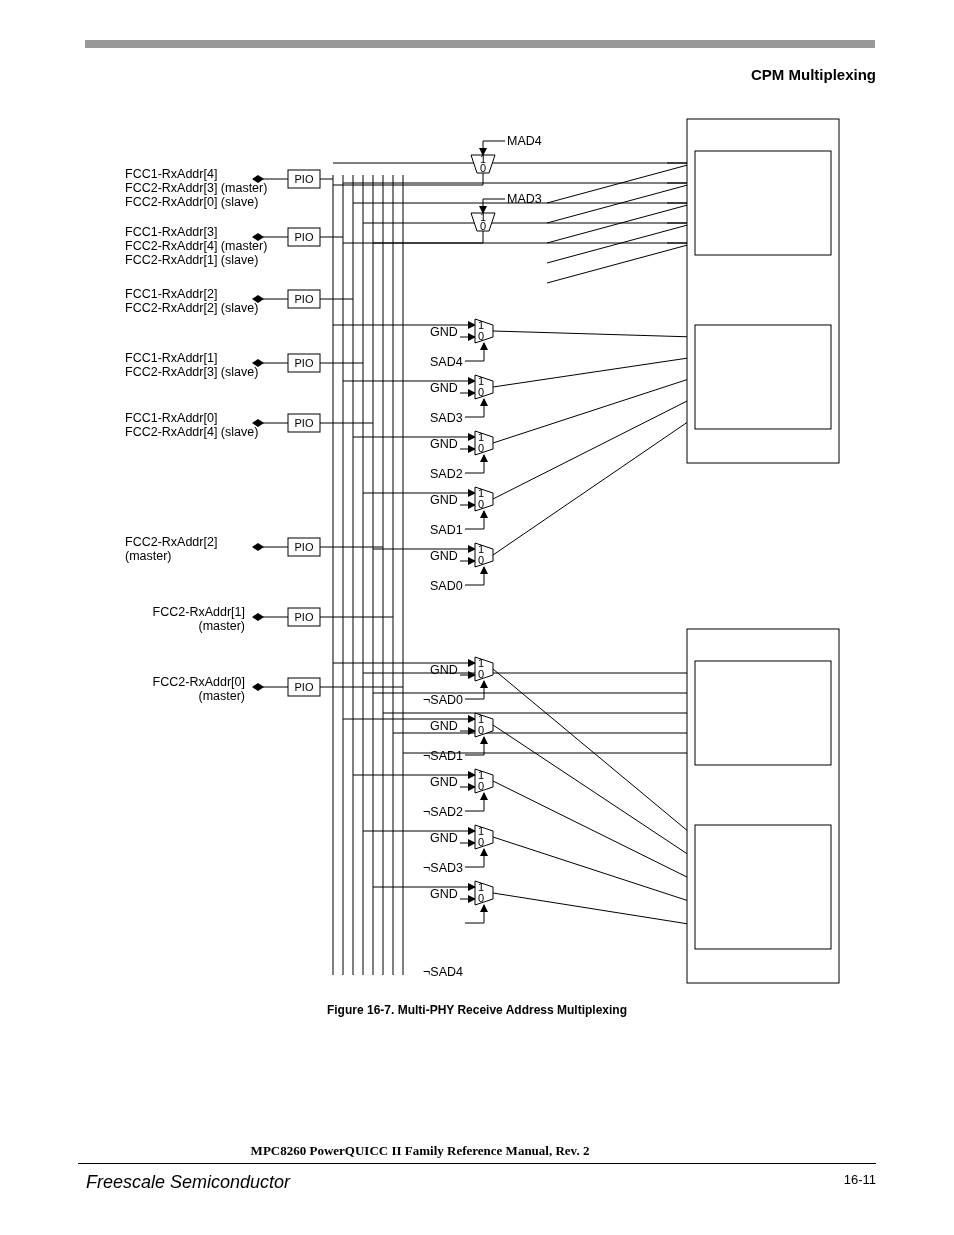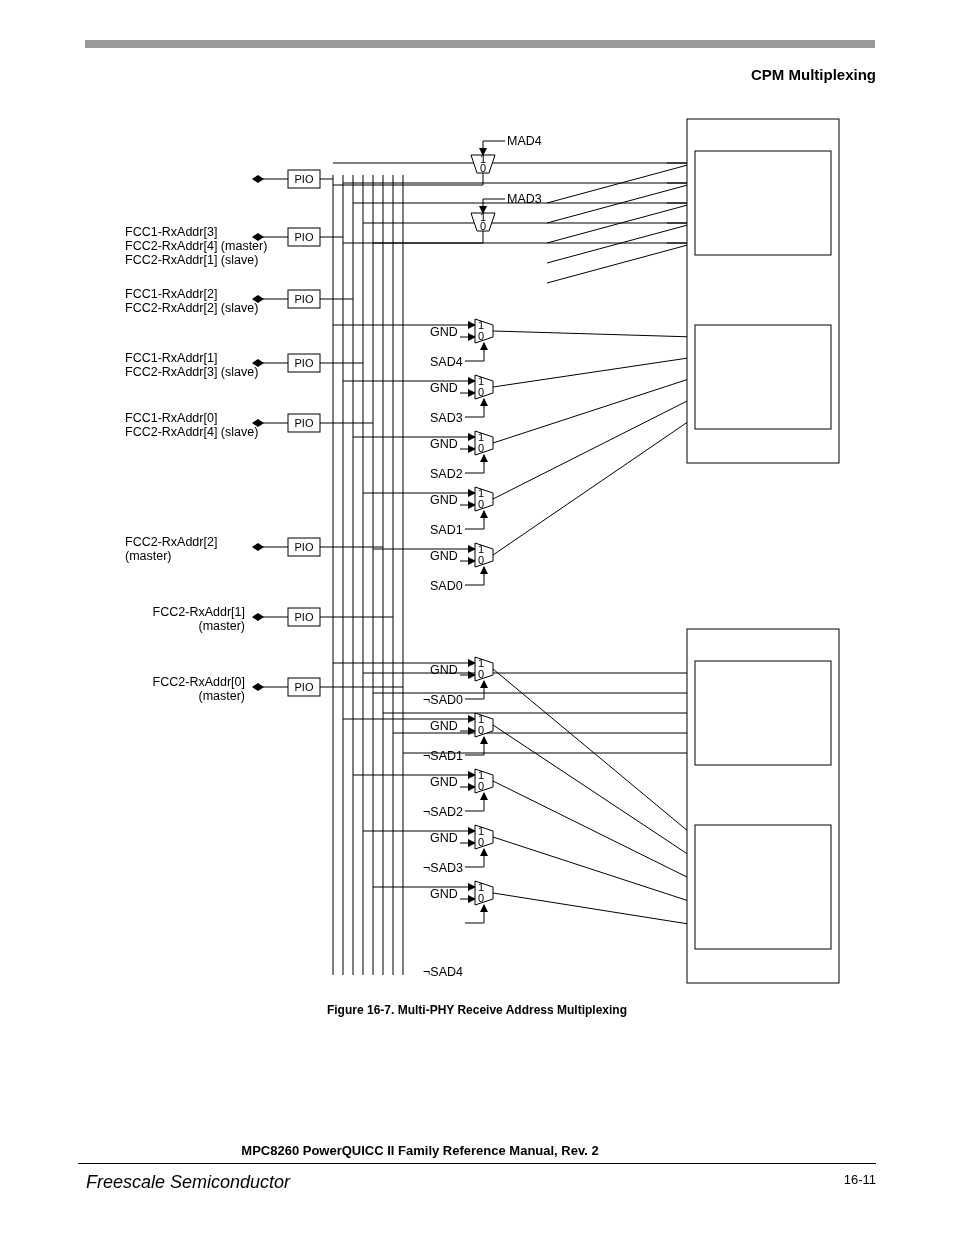--- a/index.html
+++ b/index.html
@@ -42,20 +42,21 @@
     font-size: 12px;
   }
   .manual-title {
     position: absolute;
     top: 1143px;
     left: 0;
     width: 840px;
     text-align: center;
     font-weight: bold;
     font-size: 13px;
+    font-family: Liberation Serif, serif;
   }
   .footer-rule {
     position: absolute;
     left: 78px;
     top: 1163px;
     width: 798px;
     border-top: 1px solid #000;
   }
   .footer-left {
     position: absolute;
@@ -91,20 +92,25 @@
 </style>
 </head>
 <body>
 
 <div class="page">
   <div class="topbar"></div>
   <div class="header-right">CPM Multiplexing</div>
 
   <div class="diagram">
 
+    <div class="lbl" style="left:10px; top:52px">
+      <div>FCC1-RxAddr[4]</div>
+      <div>FCC2-RxAddr[3] (master)</div>
+      <div>FCC2-RxAddr[0] (slave)</div>
+    </div>
     <div class="lbl" style="left:10px; top:110px">
       <div>FCC1-RxAddr[3]</div>
       <div>FCC2-RxAddr[4] (master)</div>
       <div>FCC2-RxAddr[1] (slave)</div>
     </div>
     <div class="lbl" style="left:10px; top:172px">
       <div>FCC1-RxAddr[2]</div>
       <div>FCC2-RxAddr[2] (slave)</div>
     </div>
     <div class="lbl" style="left:10px; top:236px">

